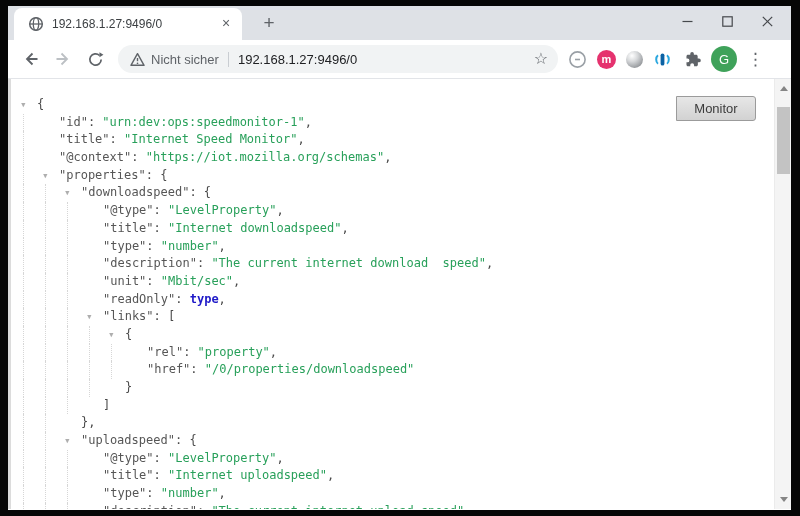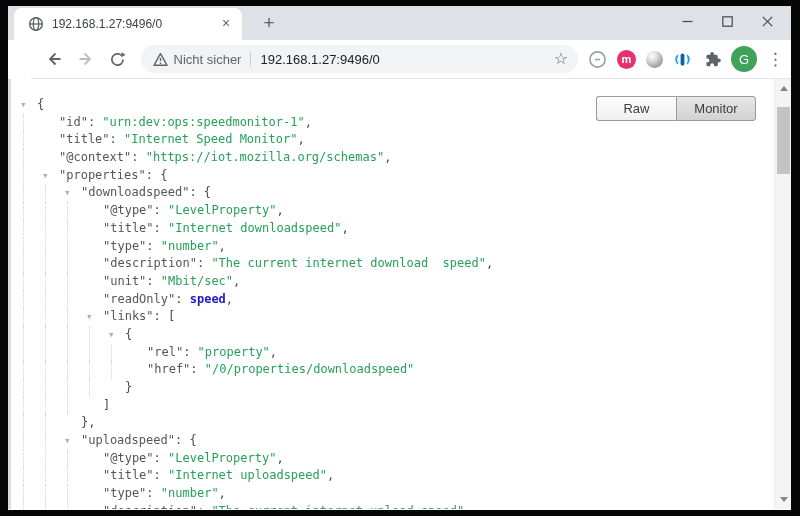--- a/index.html
+++ b/index.html
@@ -16,21 +16,21 @@
   .tab-title { flex:1; font-size:12px; color:#3c4043; white-space:nowrap; overflow:hidden; margin-left:8px; }
   .tab-close { width:16px; height:16px; line-height:15px; text-align:center; font-size:14px;
                color:#5f6368; border-radius:8px; cursor:pointer; }
   .newtab { position:absolute; left:248px; top:7px; width:26px; height:22px;
             font-size:19px; line-height:20px; text-align:center; color:#5f6368; cursor:pointer; }
   .wincontrols { position:absolute; right:18px; top:0; height:30px; display:flex; align-items:center; gap:28px; }
   .wc { width:12px; height:12px; display:flex; align-items:center; justify-content:center; cursor:pointer; }
 
   
   .toolbar { height:39px; background:#fff; display:flex; align-items:center;
-             padding:0 8px 0 10px; border-bottom:1px solid #e2e4e8;margin-left:23px; }
+             padding:0 8px 0 10px; border-bottom:1px solid #e2e4e8; }
   .navbtn { width:26px; height:26px; display:flex; align-items:center; justify-content:center;
             margin-right:6px; border-radius:13px; cursor:pointer; }
   .omnibox { width:440px; height:28px; background:#f1f3f4; border-radius:14px;
              display:flex; align-items:center; padding:0 10px 0 12px; margin-left:4px; }
   .sec-label { font-size:13px; color:#5f6368; margin-left:6px; white-space:nowrap; }
   .divider { width:1px; height:15px; background:#c9cdd2; margin:0 9px; }
   .url { font-size:13px; color:#202124; flex:1; white-space:nowrap; overflow:hidden; }
   .star { font-size:16px; color:#5f6368; cursor:pointer; line-height:16px; }
   .extrow { display:flex; align-items:center; margin-left:10px; gap:10px; }
   .extbtn { width:19px; height:19px; display:flex; align-items:center; justify-content:center; cursor:pointer; }
@@ -169,37 +169,36 @@
         <div class="jline" style="padding-left: 31px;"><span class="guide" style="left: 12px;"></span><span class="arrow"> </span><span class="tk-key">"id"</span><span class="tk-p">: </span><span class="tk-str">"urn:dev:ops:speedmonitor-1"</span><span class="tk-p">,</span></div>
         <div class="jline" style="padding-left: 31px;"><span class="guide" style="left: 12px;"></span><span class="arrow"> </span><span class="tk-key">"title"</span><span class="tk-p">: </span><span class="tk-str">"Internet Speed Monitor"</span><span class="tk-p">,</span></div>
         <div class="jline" style="padding-left: 31px;"><span class="guide" style="left: 12px;"></span><span class="arrow"> </span><span class="tk-key">"@context"</span><span class="tk-p">: </span><span class="tk-str">"https://iot.mozilla.org/schemas"</span><span class="tk-p">,</span></div>
         <div class="jline" style="padding-left: 31px;"><span class="guide" style="left: 12px;"></span><span class="arrow">▾</span><span class="tk-key">"properties"</span><span class="tk-p">: </span><span class="tk-p">{</span></div>
         <div class="jline" style="padding-left: 53px;"><span class="guide" style="left: 12px;"></span><span class="guide" style="left: 34px;"></span><span class="arrow">▾</span><span class="tk-key">"downloadspeed"</span><span class="tk-p">: </span><span class="tk-p">{</span></div>
         <div class="jline" style="padding-left: 75px;"><span class="guide" style="left: 12px;"></span><span class="guide" style="left: 34px;"></span><span class="guide" style="left: 56px;"></span><span class="arrow"> </span><span class="tk-key">"@type"</span><span class="tk-p">: </span><span class="tk-str">"LevelProperty"</span><span class="tk-p">,</span></div>
         <div class="jline" style="padding-left: 75px;"><span class="guide" style="left: 12px;"></span><span class="guide" style="left: 34px;"></span><span class="guide" style="left: 56px;"></span><span class="arrow"> </span><span class="tk-key">"title"</span><span class="tk-p">: </span><span class="tk-str">"Internet downloadspeed"</span><span class="tk-p">,</span></div>
         <div class="jline" style="padding-left: 75px;"><span class="guide" style="left: 12px;"></span><span class="guide" style="left: 34px;"></span><span class="guide" style="left: 56px;"></span><span class="arrow"> </span><span class="tk-key">"type"</span><span class="tk-p">: </span><span class="tk-str">"number"</span><span class="tk-p">,</span></div>
         <div class="jline" style="padding-left: 75px;"><span class="guide" style="left: 12px;"></span><span class="guide" style="left: 34px;"></span><span class="guide" style="left: 56px;"></span><span class="arrow"> </span><span class="tk-key">"description"</span><span class="tk-p">: </span><span class="tk-str">"The current internet download  speed"</span><span class="tk-p">,</span></div>
         <div class="jline" style="padding-left: 75px;"><span class="guide" style="left: 12px;"></span><span class="guide" style="left: 34px;"></span><span class="guide" style="left: 56px;"></span><span class="arrow"> </span><span class="tk-key">"unit"</span><span class="tk-p">: </span><span class="tk-str">"Mbit/sec"</span><span class="tk-p">,</span></div>
-        <div class="jline" style="padding-left: 75px;"><span class="guide" style="left: 12px;"></span><span class="guide" style="left: 34px;"></span><span class="guide" style="left: 56px;"></span><span class="arrow"> </span><span class="tk-key">"readOnly"</span><span class="tk-p">: </span><span class="tk-kw">speed</span><span class="tk-p">,</span></div>
+        <div class="jline" style="padding-left: 75px;"><span class="guide" style="left: 12px;"></span><span class="guide" style="left: 34px;"></span><span class="guide" style="left: 56px;"></span><span class="arrow"> </span><span class="tk-key">"readOnly"</span><span class="tk-p">: </span><span class="tk-kw">type</span><span class="tk-p">,</span></div>
         <div class="jline" style="padding-left: 75px;"><span class="guide" style="left: 12px;"></span><span class="guide" style="left: 34px;"></span><span class="guide" style="left: 56px;"></span><span class="arrow">▾</span><span class="tk-key">"links"</span><span class="tk-p">: </span><span class="tk-p">[</span></div>
         <div class="jline" style="padding-left: 97px;"><span class="guide" style="left: 12px;"></span><span class="guide" style="left: 34px;"></span><span class="guide" style="left: 56px;"></span><span class="guide" style="left: 78px;"></span><span class="arrow">▾</span><span class="tk-p">{</span></div>
         <div class="jline" style="padding-left: 119px;"><span class="guide" style="left: 12px;"></span><span class="guide" style="left: 34px;"></span><span class="guide" style="left: 56px;"></span><span class="guide" style="left: 78px;"></span><span class="guide" style="left: 100px;"></span><span class="arrow"> </span><span class="tk-key">"rel"</span><span class="tk-p">: </span><span class="tk-str">"property"</span><span class="tk-p">,</span></div>
         <div class="jline" style="padding-left: 119px;"><span class="guide" style="left: 12px;"></span><span class="guide" style="left: 34px;"></span><span class="guide" style="left: 56px;"></span><span class="guide" style="left: 78px;"></span><span class="guide" style="left: 100px;"></span><span class="arrow"> </span><span class="tk-key">"href"</span><span class="tk-p">: </span><span class="tk-str">"/0/properties/downloadspeed"</span></div>
         <div class="jline" style="padding-left: 97px;"><span class="guide" style="left: 12px;"></span><span class="guide" style="left: 34px;"></span><span class="guide" style="left: 56px;"></span><span class="guide" style="left: 78px;"></span><span class="arrow"> </span><span class="tk-p">}</span></div>
         <div class="jline" style="padding-left: 75px;"><span class="guide" style="left: 12px;"></span><span class="guide" style="left: 34px;"></span><span class="guide" style="left: 56px;"></span><span class="arrow"> </span><span class="tk-p">]</span></div>
         <div class="jline" style="padding-left: 53px;"><span class="guide" style="left: 12px;"></span><span class="guide" style="left: 34px;"></span><span class="arrow"> </span><span class="tk-p">},</span></div>
         <div class="jline" style="padding-left: 53px;"><span class="guide" style="left: 12px;"></span><span class="guide" style="left: 34px;"></span><span class="arrow">▾</span><span class="tk-key">"uploadspeed"</span><span class="tk-p">: </span><span class="tk-p">{</span></div>
         <div class="jline" style="padding-left: 75px;"><span class="guide" style="left: 12px;"></span><span class="guide" style="left: 34px;"></span><span class="guide" style="left: 56px;"></span><span class="arrow"> </span><span class="tk-key">"@type"</span><span class="tk-p">: </span><span class="tk-str">"LevelProperty"</span><span class="tk-p">,</span></div>
         <div class="jline" style="padding-left: 75px;"><span class="guide" style="left: 12px;"></span><span class="guide" style="left: 34px;"></span><span class="guide" style="left: 56px;"></span><span class="arrow"> </span><span class="tk-key">"title"</span><span class="tk-p">: </span><span class="tk-str">"Internet uploadspeed"</span><span class="tk-p">,</span></div>
         <div class="jline" style="padding-left: 75px;"><span class="guide" style="left: 12px;"></span><span class="guide" style="left: 34px;"></span><span class="guide" style="left: 56px;"></span><span class="arrow"> </span><span class="tk-key">"type"</span><span class="tk-p">: </span><span class="tk-str">"number"</span><span class="tk-p">,</span></div>
         <div class="jline" style="padding-left: 75px;"><span class="guide" style="left: 12px;"></span><span class="guide" style="left: 34px;"></span><span class="guide" style="left: 56px;"></span><span class="arrow"> </span><span class="tk-key">"description"</span><span class="tk-p">: </span><span class="tk-str">"The current internet upload speed"</span><span class="tk-p">,</span></div>
       </div>
 
     <div class="toggle">
-      <div class="tbtn raw">Raw</div>
       <div class="tbtn parsed">Monitor</div>
     </div>
 
     <div class="scrollbar">
       <div class="sb-arrow sb-up">
           <div class="tri-up"></div>
         </div>
       <div class="sb-thumb"></div>
       <div class="sb-arrow sb-down">
           <div class="tri-down"></div>

